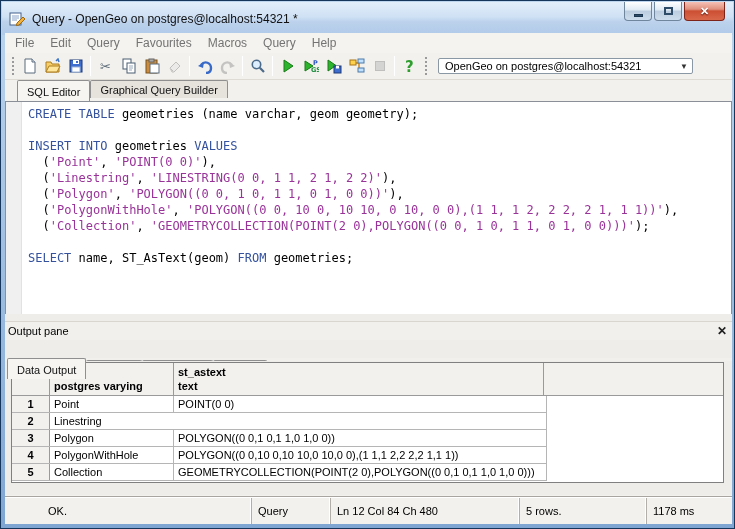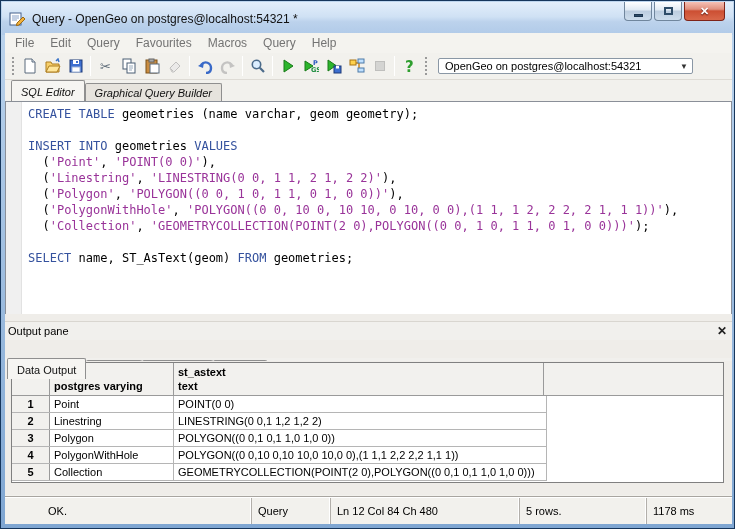--- a/index.html
+++ b/index.html
@@ -40,21 +40,21 @@
   .tb-btn.disabled{opacity:.55;filter:grayscale(1);}
   .tb-ic{width:16px;height:16px;display:block;line-height:16px;text-align:center;}
   .tb-ic svg{display:block;}
   .tb-sep{width:1px;height:20px;background:#c4c1bb;border-right:1px solid #ffffff;margin:0 3px;}
   .combo{margin-left:7px;width:255px;height:16px;background:#fff;border:1px solid #8a97a5;
     border-radius:2px;display:flex;align-items:center;position:relative;}
   .combo-text{font-size:11px;padding-left:6px;flex:1;white-space:nowrap;overflow:hidden;}
   .combo-arrow{width:16px;text-align:center;font-size:8px;color:#333;}
   
   .tabbar{position:absolute;left:0;top:47px;right:0;height:21px;background:#f2f1ed;
-    display:flex;align-items:flex-end;padding-left:6px;font-style:italic;}
+    display:flex;padding-left:12px;}
   .tab{font-size:11px;padding:3px 9px 3px 9px;border:1px solid #8f8f8f;border-bottom:none;
     background:#e6e3dd;color:#111;margin-right:0;height:18px;border-radius:2px 2px 0 0;}
   .tab.active{background:#f6f5f2;height:21px;padding-top:5px;position:relative;z-index:2;}
   
   .editor{position:absolute;left:0;top:68px;right:0;height:258px;background:#fff;
     border:1px solid #8a8f98;}
   .fold-margin{position:absolute;left:0;top:0;bottom:17px;width:16px;background:#f0f0f0;
     border-right:1px solid #e2e2e2;}
   .code{position:absolute;left:22px;top:4px;right:2px;bottom:17px;overflow:hidden;
     font-family:"DejaVu Sans Mono",monospace;font-size:12px;line-height:16px;white-space:pre;}
@@ -342,21 +342,20 @@
             </div>
           <div>
               <div class="grow">
                 <div class="g-num">1</div>
                 <div class="g-cell gcol0">Point</div>
                 <div class="g-cell gcol1">POINT(0 0)</div>
               </div>
               <div class="grow">
                 <div class="g-num">2</div>
                 <div class="g-cell gcol0">Linestring</div>
-                <div class="g-cell gcol1">LINESTRING(0 0,1 1,2 1,2 2)</div>
               </div>
               <div class="grow">
                 <div class="g-num">3</div>
                 <div class="g-cell gcol0">Polygon</div>
                 <div class="g-cell gcol1">POLYGON((0 0,1 0,1 1,0 1,0 0))</div>
               </div>
               <div class="grow">
                 <div class="g-num">4</div>
                 <div class="g-cell gcol0">PolygonWithHole</div>
                 <div class="g-cell gcol1">POLYGON((0 0,10 0,10 10,0 10,0 0),(1 1,1 2,2 2,2 1,1 1))</div>

